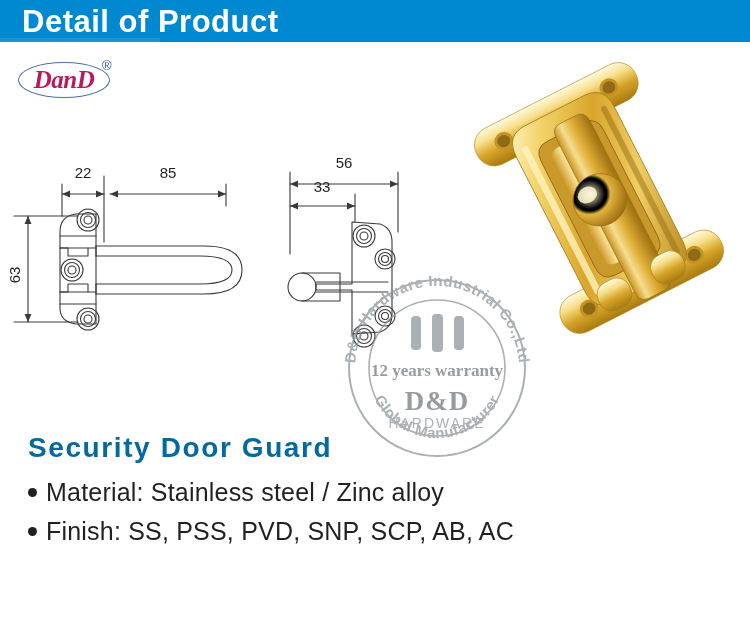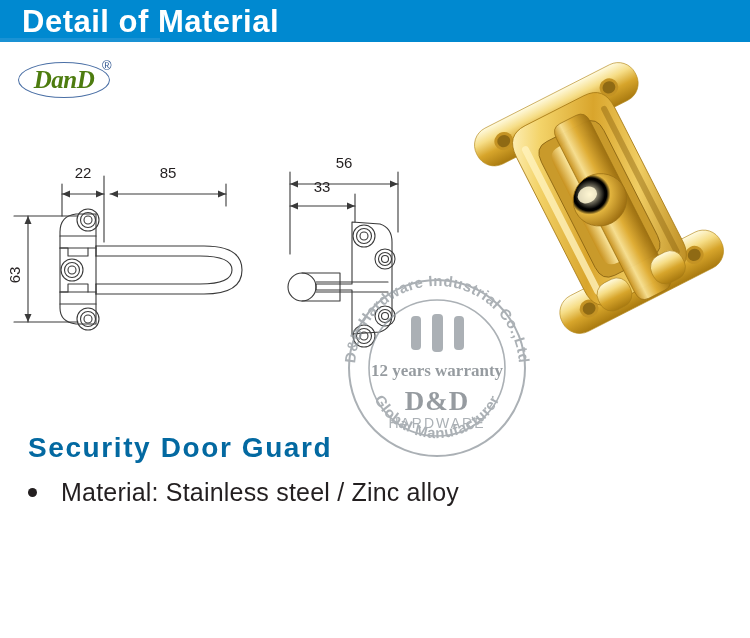--- a/index.html
+++ b/index.html
@@ -59,21 +59,21 @@
   .logo-text {
     position: absolute;
     left: 0; top: 4px;
     width: 92px; height: 36px;
     line-height: 36px;
     text-align: center;
     font-family: "Liberation Serif", serif;
     font-weight: bold;
     font-style: italic;
     font-size: 25px;
-    color: #4d7c0f;
+    color: #be185d;
     letter-spacing: -0.5px;
   }
   .logo-reg {
     position: absolute;
     left: 84px; top: 0px;
     font-size: 13px;
     color: #2e5590;
     font-family: "Liberation Sans", sans-serif;
   }
 
@@ -115,21 +115,20 @@
   .spec-list {
     position: absolute;
     left: 28px; top: 478px;
     width: 700px;
   }
   .spec-row {
     display: flex;
     align-items: baseline;
     margin-bottom: 10px;
     white-space: nowrap;
-    gap: 15px;
   }
   .spec-bullet {
     width: 9px; height: 9px;
     border-radius: 50%;
     background: #231f20;
     margin-right: 9px;
     flex: 0 0 auto;
     position: relative;
     top: -4px;
   }
@@ -138,21 +137,21 @@
     color: #231f20;
     letter-spacing: 0.2px;
   }
 </style>
 </head>
 <body>
 
 <div class="banner">
   <div class="banner-underline"></div>
 </div>
-<div class="banner-title">Detail of Material</div>
+<div class="banner-title">Detail of Product</div>
 
 <div class="logo-wrap">
   <div class="logo-ellipse"></div>
   <div class="logo-text">DanD</div>
   <div class="logo-reg">®</div>
 </div>
 
 <div class="drawings">
   <svg width="470" height="230" viewBox="0 0 470 230" xmlns="http://www.w3.org/2000/svg">
     <g fill="none" stroke="#3a3a3a" stroke-width="1.1" stroke-linecap="round" stroke-linejoin="round">
@@ -354,13 +353,17 @@
   </svg>
 </div>
 
 <div class="product-title">Security Door Guard</div>
 
 <div class="spec-list">
   <div class="spec-row">
     <span class="spec-bullet"></span>
     <span class="spec-text">Material: Stainless steel / Zinc alloy</span>
   </div>
+  <div class="spec-row">
+    <span class="spec-bullet"></span>
+    <span class="spec-text">Finish: SS, PSS, PVD, SNP, SCP, AB, AC</span>
+  </div>
 </div>
 
 </body></html>

